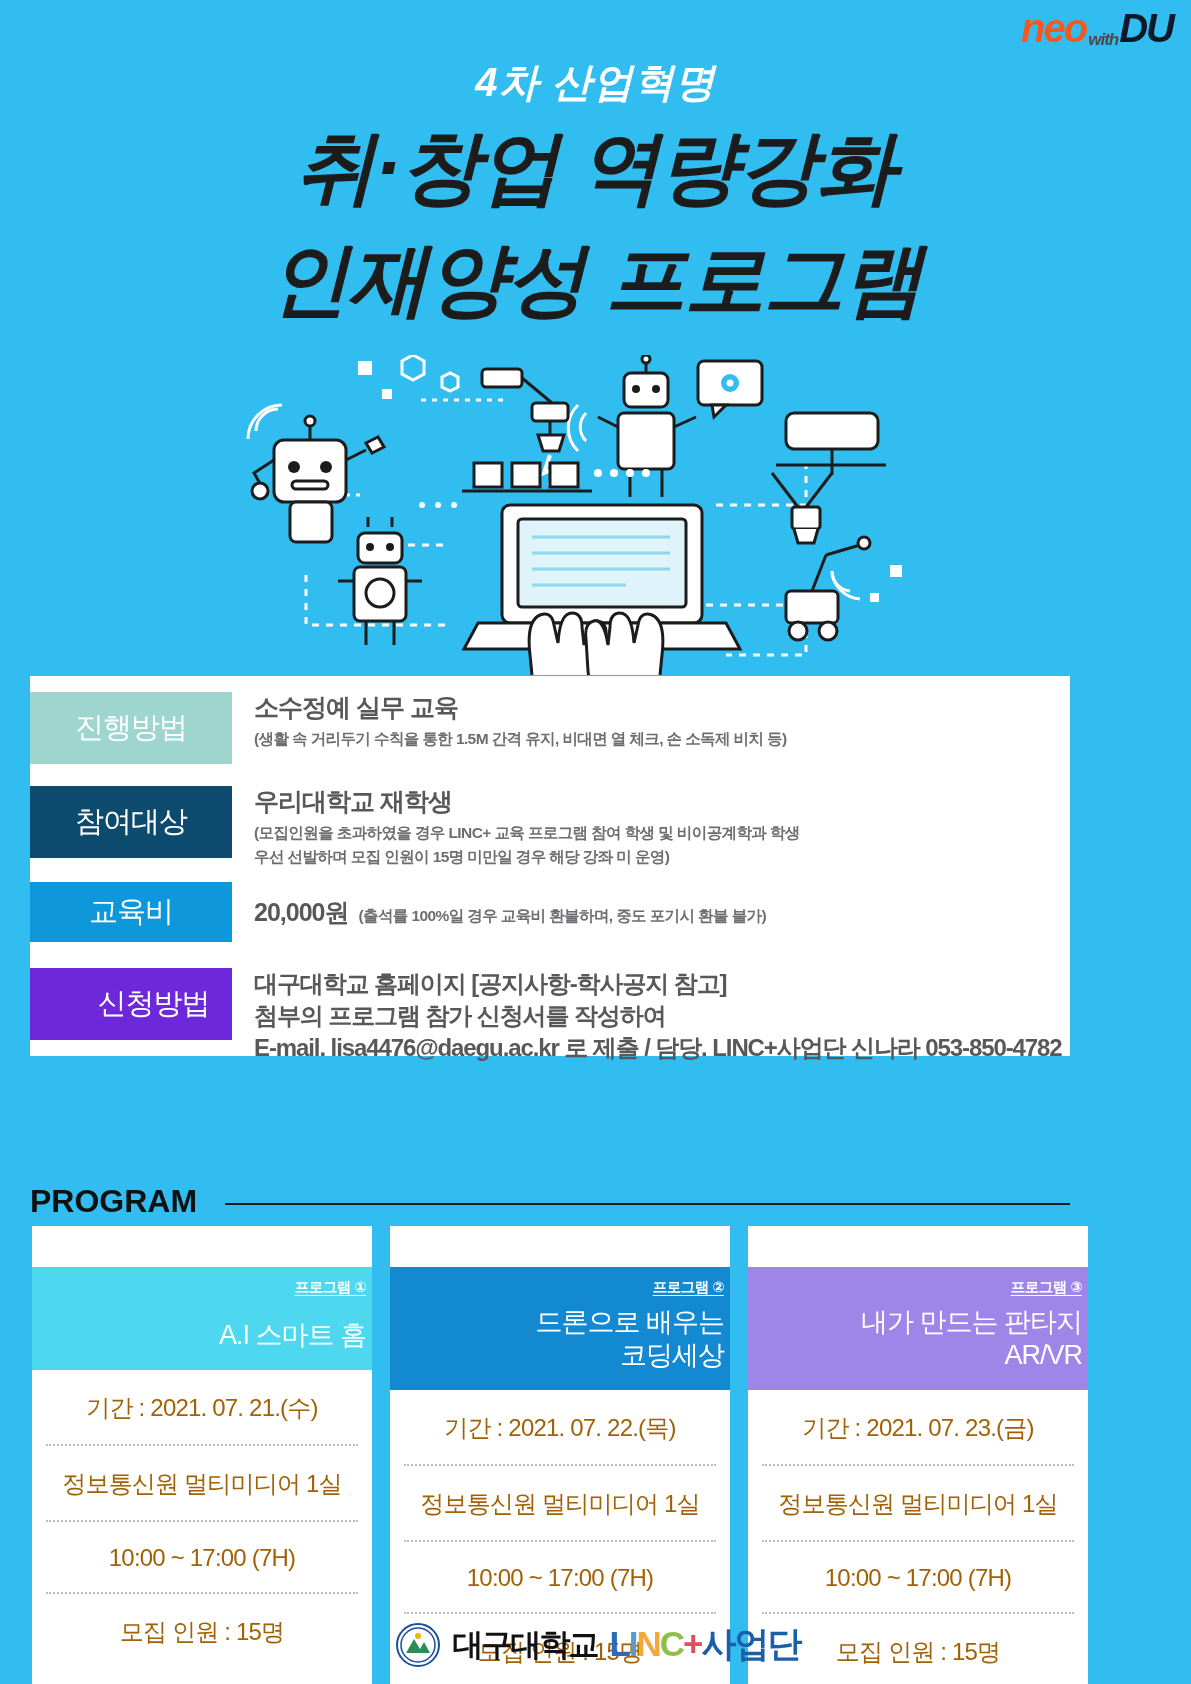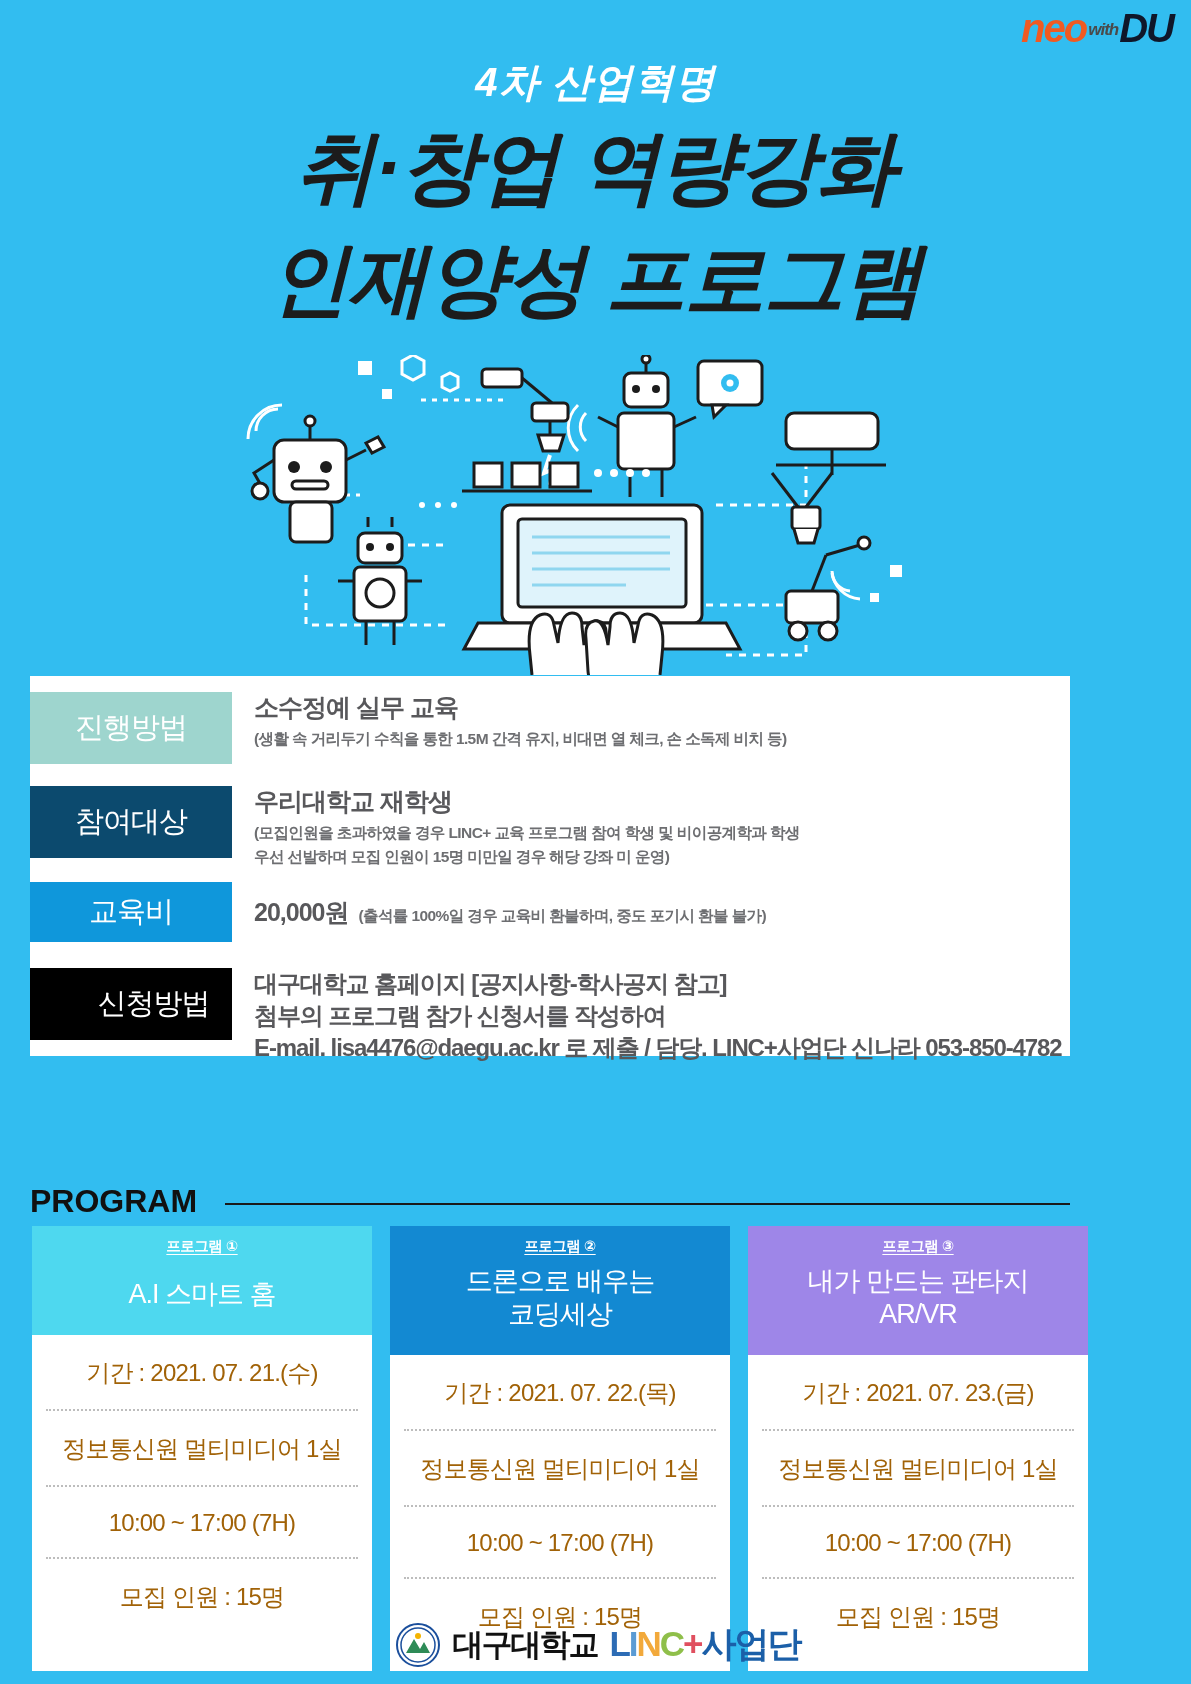--- a/index.html
+++ b/index.html
@@ -16,21 +16,21 @@
     height: 1684px;
     background: #32bdf0;
   }
 
   
   .brand-logo {
     position: absolute;
     top: 8px;
     right: 18px;
     display: flex;
-    align-items: center;
+    align-items: flex-end;
     font-weight: 900;
     font-style: italic;
     letter-spacing: -2px;
   }
   .brand-neo { font-size: 40px; color: #f05a22; line-height: 1; }
   .brand-with {
     font-size: 17px; color: #4a4a4a; line-height: 1;
     margin: 2px 1px 0 2px; letter-spacing: -1px;
   }
   .brand-du { font-size: 40px; color: #0f172a; line-height: 1; }
@@ -106,21 +106,21 @@
     flex: 1; height: 2px; background: #1a1a1a; margin-left: 28px; margin-top: 4px;
   }
 
   
   .cards {
     position: absolute; left: 32px; top: 1226px;
     width: 1128px; display: flex; gap: 18px;
   }
   .card { width: 340px; background: #ffffff; }
   .card-head {
-    padding: 11px 6px 24px; text-align: center; color: #ffffff;
+    padding: 11px 6px 18px; text-align: right; color: #ffffff; margin-top: 41px;
   }
   .card-kicker {
     font-size: 14.5px; font-weight: 700; letter-spacing: -0.5px;
     text-decoration: underline; text-underline-offset: 3px;
   }
   .card-title {
     font-size: 27px; font-weight: 400; letter-spacing: -1px;
     line-height: 1.22; margin-top: 9px; white-space: pre-line;
   }
   .card-title.one-line { margin-top: 22px; }
@@ -332,21 +332,21 @@
 
     <div class="info-row" id="row-fee">
       <div class="info-label" style="background: rgb(15, 151, 219);">교육비</div>
       <div class="info-body" style="display:flex;align-items:baseline;gap:10px;padding-top:14px">
         <span class="info-price">20,000원</span>
         <span class="info-sub" style="margin-top:0">(출석률 100%일 경우 교육비 환불하며, 중도 포기시 환불 불가)</span>
       </div>
     </div>
 
     <div class="info-row" id="row-apply">
-      <div class="info-label" style="background: #000000; padding-left: 45px;">신청방법</div>
+      <div class="info-label" style="background: #6d28d9; padding-left: 45px;">신청방법</div>
       <div class="info-body">
         <div class="apply-line">대구대학교 홈페이지 [공지사항-학사공지 참고]</div>
         <div class="apply-line">첨부의 프로그램 참가 신청서를 작성하여</div>
         <div class="apply-line">E-mail. lisa4476@daegu.ac.kr 로 제출 / 담당. LINC+사업단 신나라 053-850-4782</div>
       </div>
     </div>
 
   </div>
 
   <div class="program-head">

